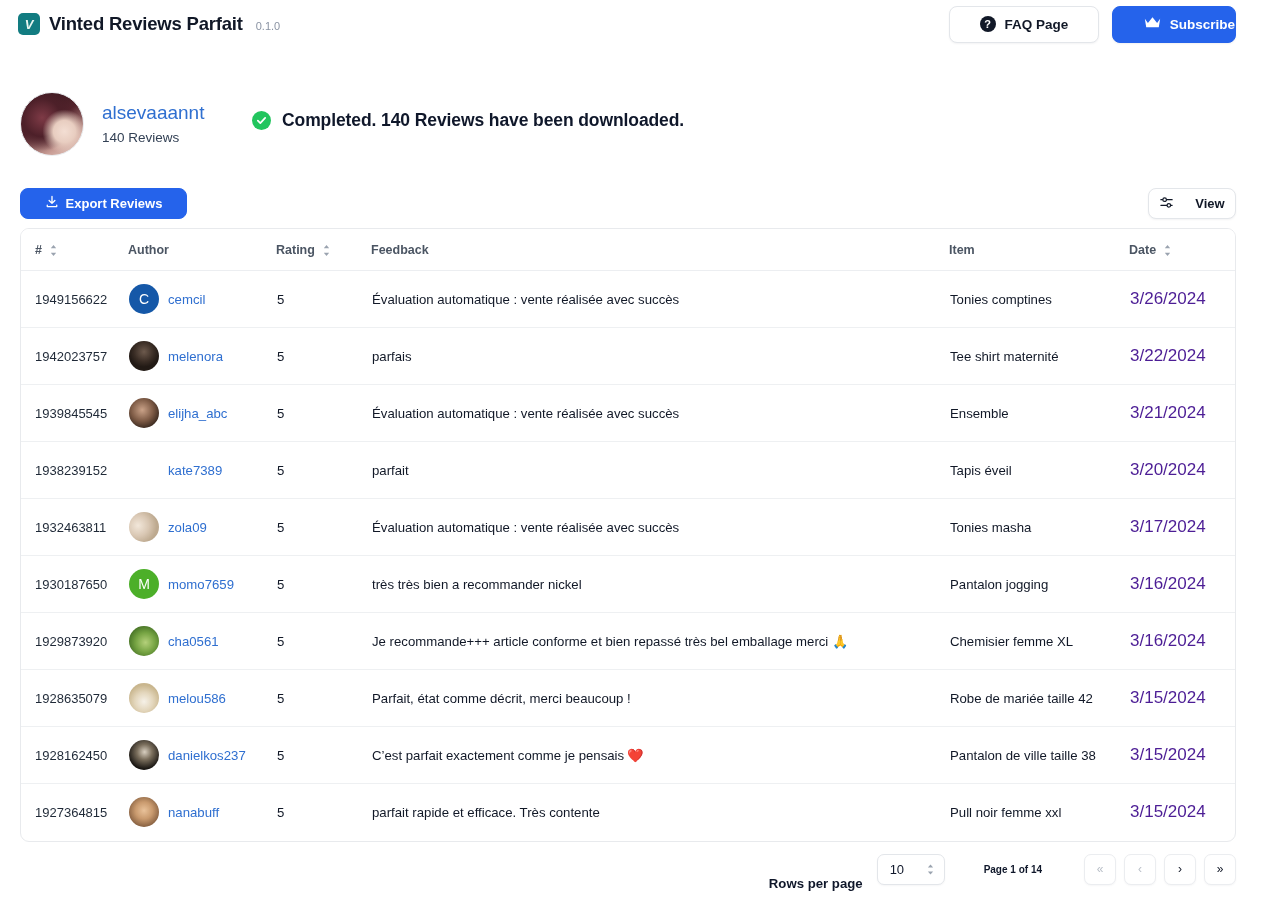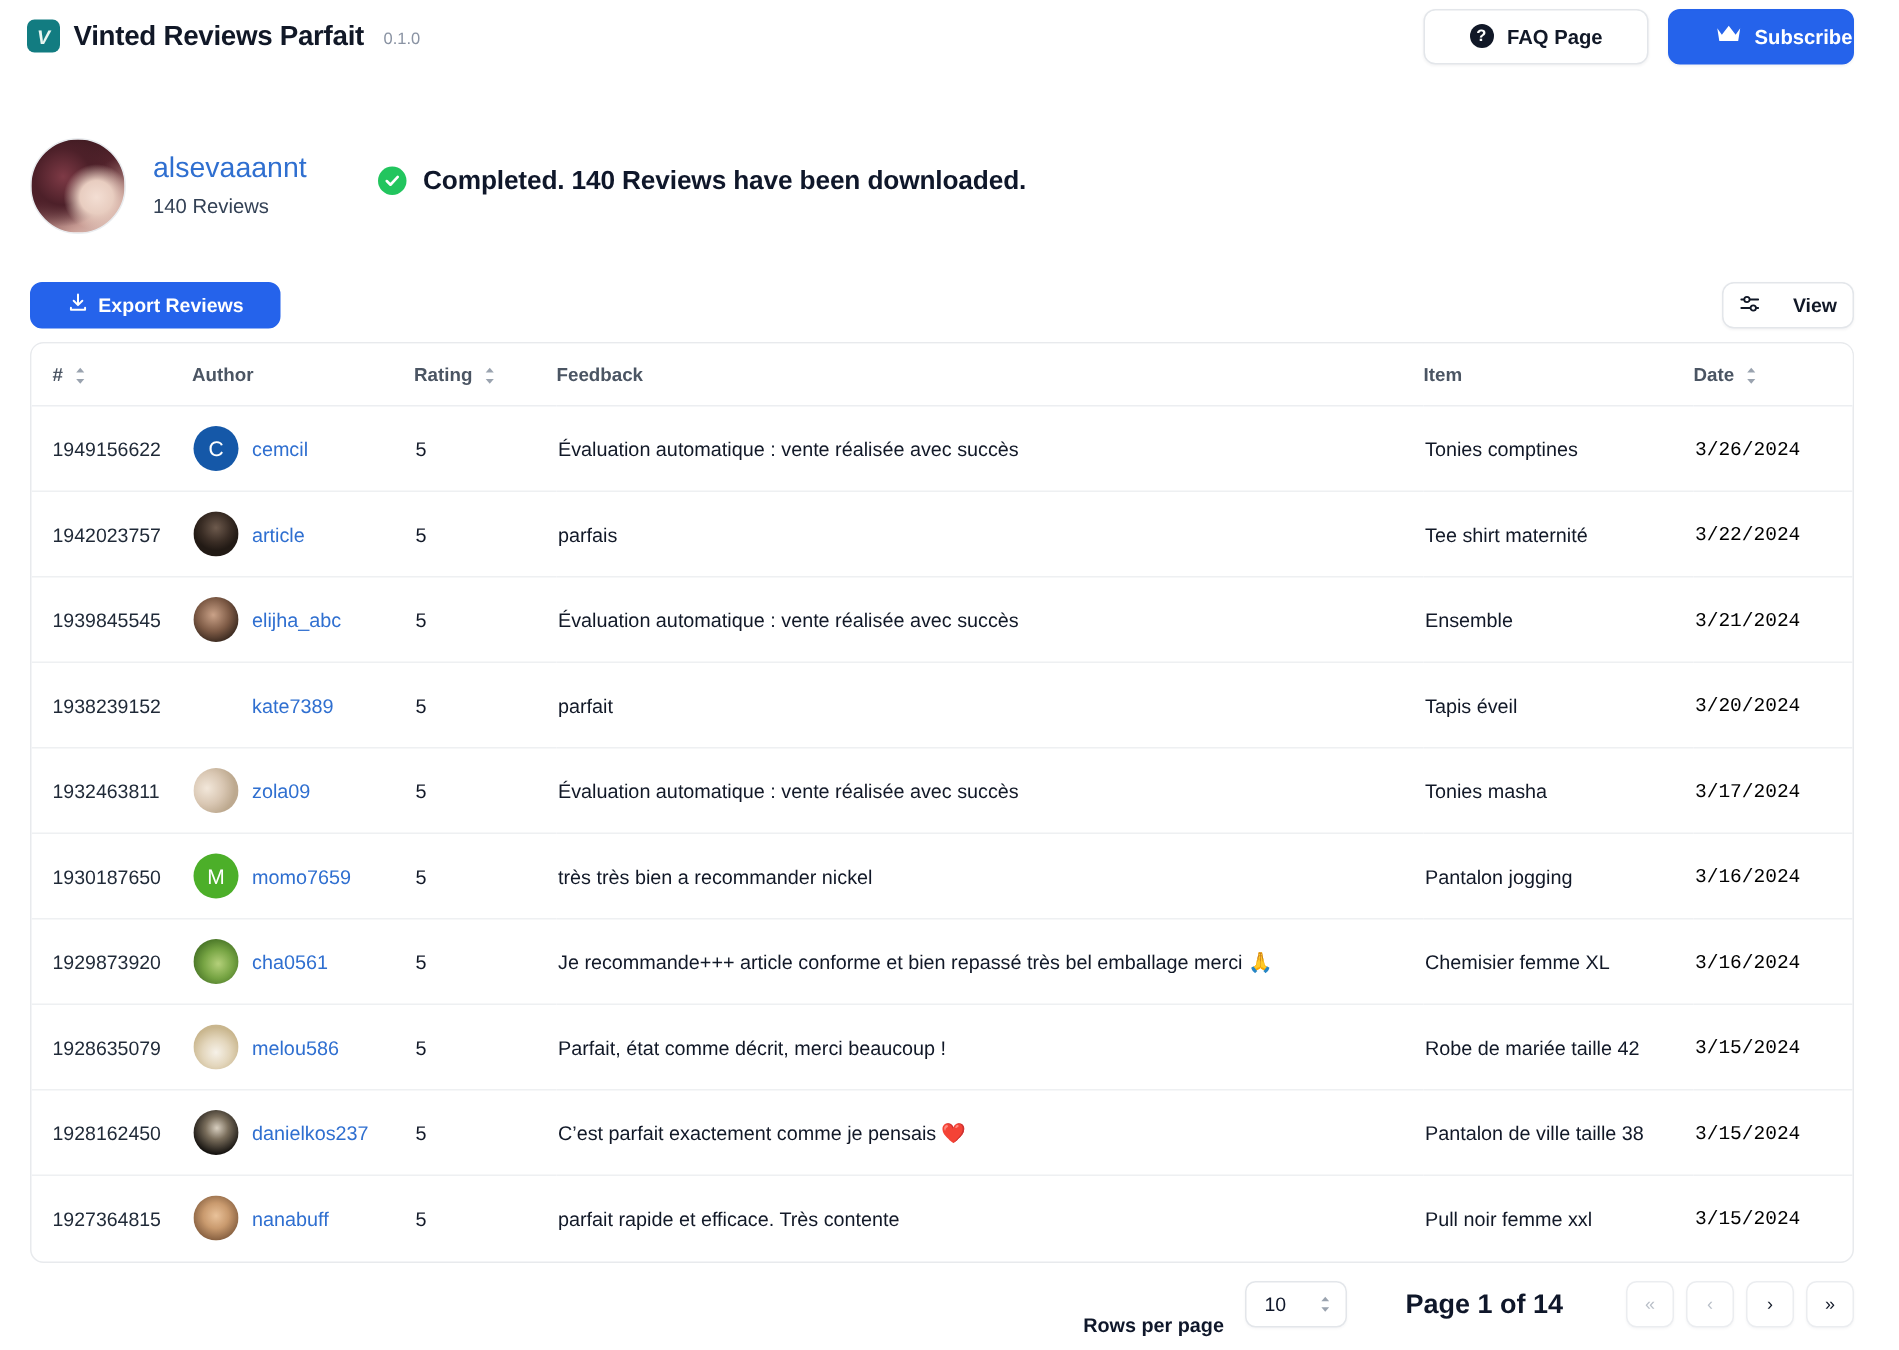--- a/index.html
+++ b/index.html
@@ -119,21 +119,21 @@
   tbody tr:last-child td { border-bottom: none; }
   td.c-id   { padding-left: 14px; font-size: 13px; color:#1f2937; }
   td.c-auth .auth-wrap { display:flex; align-items:center; gap:9px; }
   .avatar-sm { width: 30px; height: 30px; border-radius: 50%; flex: 0 0 30px; overflow:hidden; }
   .avatar-initial { display:flex; align-items:center; justify-content:center; color:#fff; font-size:14px; font-weight:normal; }
   .avatar-blank { background: transparent; }
   .auth-name { color:#2f6fd0; font-size:13.2px; }
   td.c-rate { font-size: 13.2px; }
   td.c-feed { color:#111827; }
   td.c-item { color:#111827; }
-  td.c-date { color:#000000; font-size: 13px; font-family: Liberation Mono, monospace; }
+  td.c-date { color:#4c1d95; font-size: 17px; }
 
   
   .ph-melenora { background: radial-gradient(circle at 50% 36%, #6d5a4d 0%, #3a2d25 40%, #221a15 62%), linear-gradient(180deg,#2a211c 0%,#6c5547 50%,#cbb6a4 100%); }
   .ph-elijha  { background: radial-gradient(circle at 44% 40%, #caa288 0%, #7d5a45 45%, #3b2a20 75%), linear-gradient(160deg,#4a3527,#9c7b61); }
   .ph-zola    { background: radial-gradient(circle at 30% 45%, #f2e7da 0%, #d9c7b3 40%, #bda98f 70%), linear-gradient(170deg,#fdfcfa,#d6c6b2); }
   .ph-cha     { background: radial-gradient(circle at 55% 55%, #b4d07a 0%, #76a443 42%, #3f6b21 80%), linear-gradient(150deg,#8cb855,#46761f); }
   .ph-melou   { background: radial-gradient(circle at 50% 62%, #f6f1e8 0%, #e3d6bc 38%, #c9b68e 70%), linear-gradient(165deg,#d9c69e,#efe6d3); }
   .ph-daniel  { background: radial-gradient(circle at 52% 40%, #d8cfc0 0%, #7a6e5c 32%, #171411 72%), linear-gradient(140deg,#11100e,#6a5f4d); }
   .ph-nana    { background: radial-gradient(circle at 50% 45%, #e9c29a 0%, #c99a6e 38%, #8a6343 72%), linear-gradient(170deg,#f0dcc4,#c9a77f); }
 
@@ -144,21 +144,21 @@
     font-size: 13px;
   }
   .rows-label { font-weight: bold; color:#0f172a; font-size:13.2px;margin-top:29px; }
   .rows-select {
     margin-left: 14px;
     width: 68px; height: 31px; border:1px solid #e3e6ea; border-radius: 7px;
     background:#fff; display:flex; align-items:center; justify-content:space-between;
     padding: 0 9px 0 12px; font-size: 13px; color:#0f172a;
     box-shadow: 0 1px 2px rgba(16,24,40,0.04);
   }
-  .page-label { margin-left: 39px; font-weight: bold; color:#0f172a; font-size:18px; }
+  .page-label { margin-left: 39px; font-weight: bold; color:#0f172a; font-size:10px; }
   .pg-btns { margin-left: 42px; display:flex; gap: 8px; }
   .pg-btn {
     width: 32px; height: 31px; border:1px solid #ebedf0; border-radius: 7px;
     background:#fff; display:flex; align-items:center; justify-content:center;
     color:#111827; font-size: 12px; cursor:pointer;
     box-shadow: 0 1px 2px rgba(16,24,40,0.04);
   }
   .pg-btn.disabled { color:#b9bfc8; }
   .sort-ic { display:inline-flex; flex-direction:column; line-height:0; color:#9aa3af; }
 </style>
@@ -296,21 +296,21 @@
             <td class="c-rate col-rate">5</td>
             <td class="c-feed col-feed">Évaluation automatique : vente réalisée avec succès</td>
             <td class="c-item col-item">Tonies comptines</td>
             <td class="c-date col-date">3/26/2024</td>
           </tr>
           <tr>
             <td class="c-id col-id">1942023757</td>
             <td class="c-auth col-auth">
               <div class="auth-wrap">
                 <div class="avatar-sm ph-melenora"></div>
-                <span class="auth-name">article</span>
+                <span class="auth-name">melenora</span>
               </div>
             </td>
             <td class="c-rate col-rate">5</td>
             <td class="c-feed col-feed">parfais</td>
             <td class="c-item col-item">Tee shirt maternité</td>
             <td class="c-date col-date">3/22/2024</td>
           </tr>
           <tr>
             <td class="c-id col-id">1939845545</td>
             <td class="c-auth col-auth">

